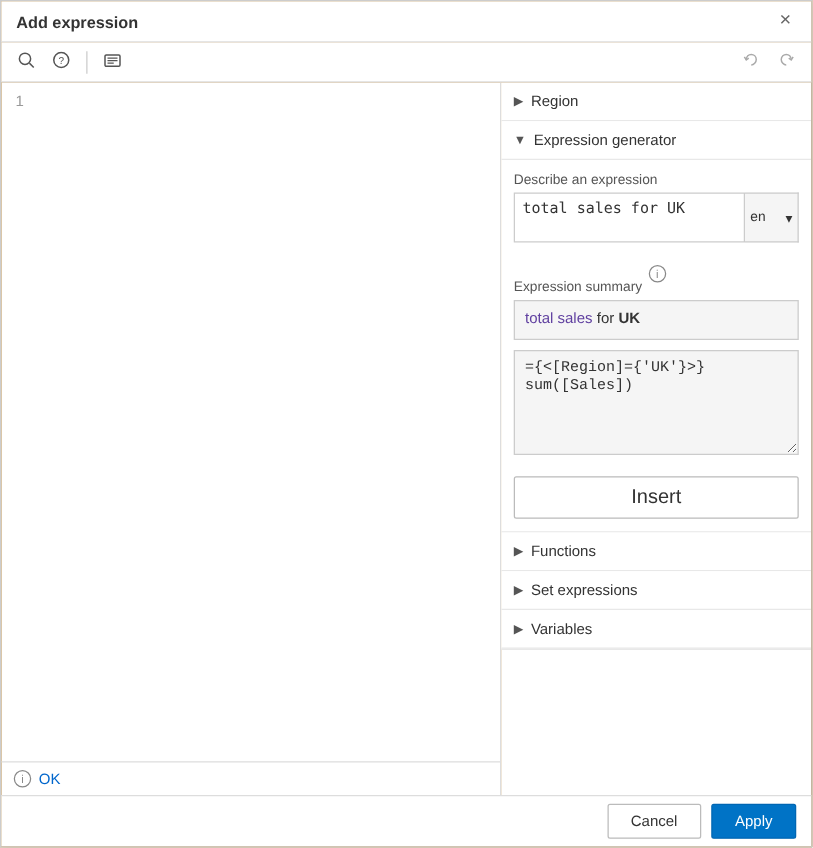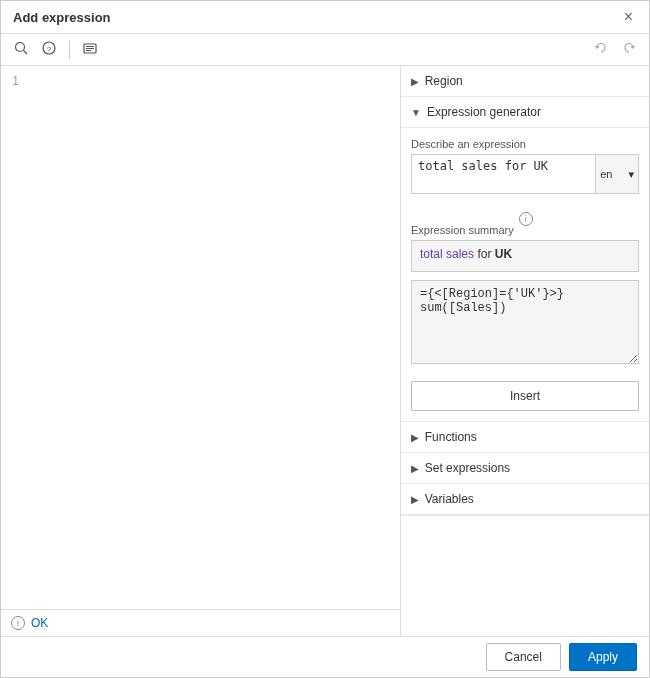--- a/index.html
+++ b/index.html
@@ -223,21 +223,21 @@
     }
     .preview-wrapper {
       position: relative;
       margin-bottom: 10px;
     }
     .insert-btn {
       width: 100%;
       padding: 7px;
       background: #fff;
       border: 1px solid #bbb;
-      font-size: 12px;
+      font-size: 16px;
       cursor: pointer;
       color: #333;
       margin-top: 4px;
       border-radius: 2px;
     }
     .info-circle {
       width: 14px;
       height: 14px;
       border-radius: 50%;
       border: 1px solid #888;

